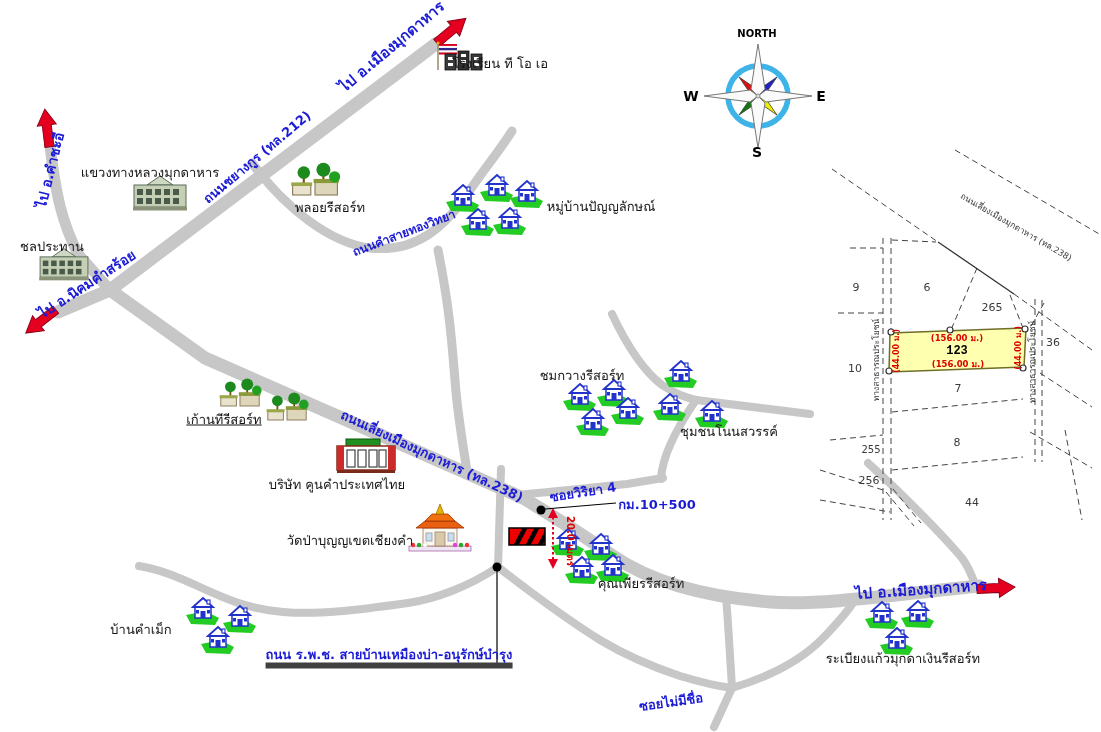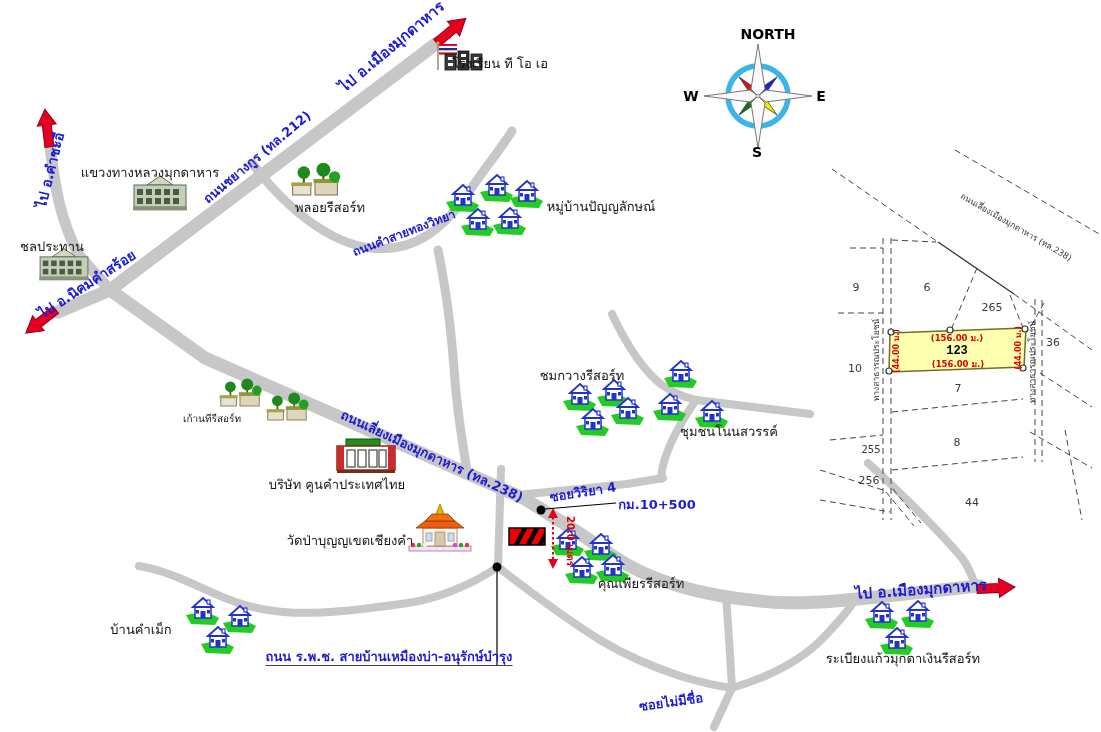--- a/index.html
+++ b/index.html
@@ -8,21 +8,21 @@
   #bg{position:absolute;left:0;top:0;}
   .lbl{position:absolute;white-space:nowrap;line-height:1;
        transform:translate(-50%,-50%) rotate(var(--r,0deg));
        font-family:"DejaVu Sans","Liberation Sans",sans-serif;}
   .road{color:#1b1bd6;font-weight:bold;}
   .place{color:#141414;}
   .cadnum{color:#3a3a3a;}
   .cadsm{color:#333;}
   .red{color:#dd0000;font-weight:bold;}
   .blk{color:#000;font-weight:bold;}
-  .underl{border-bottom:1px solid #404040;padding-bottom:2px;}
+  .underl{border-bottom:6px solid #404040;padding-bottom:2px;}
 </style>
 </head>
 <body>
 
 <div id="map">
 
 <svg id="bg" width="1101" height="732" viewBox="0 0 1101 732">
   <defs>
     <g id="arrowshape">
       <path d="M-20,-4.5 L2,-4.5 L2,-9.5 L18,0 L2,9.5 L2,4.5 L-20,4.5 Z" fill="#e50020" stroke="#90001a" stroke-width="1"></path>
@@ -249,21 +249,21 @@
     <g fill="#fff" stroke="#333" stroke-width="1.2">
       <circle cx="891" cy="332" r="3"></circle>
           <circle cx="950" cy="330" r="3"></circle>
           <circle cx="1025" cy="329" r="3"></circle>
       <circle cx="1023" cy="368" r="3"></circle>
           <circle cx="889" cy="371" r="3"></circle>
     </g>
   </g>
 </svg>
 
-<div class="lbl blk" style="left:757px;top:34px;font-size:14px;margin-left:11px;">NORTH</div>
+<div class="lbl blk" style="left:757px;top:34px;font-size:10px;">NORTH</div>
 <div class="lbl blk" style="left:691px;top:96px;font-size:14px;">W</div>
 <div class="lbl blk" style="left:821px;top:96px;font-size:14px;">E</div>
 <div class="lbl blk" style="left:757px;top:152px;font-size:14px;">S</div>
 
 <div class="lbl road" style="left:392px;top:47px;--r:-40deg;font-size:15px;">ไป อ.เมืองมุกดาหาร</div>
 <div class="lbl road" style="left:257px;top:157px;--r:-40deg;font-size:13px;">ถนนชยางกูร (ทล.212)</div>
 <div class="lbl road" style="left:50px;top:170px;--r:-76deg;font-size:14px;">ไป อ.คำชะอี</div>
 <div class="lbl road" style="left:87px;top:284px;--r:-33deg;font-size:14px;">ไป อ.นิคมคำสร้อย</div>
 <div class="lbl road" style="left:404px;top:233px;--r:-21deg;font-size:12px;">ถนนคำสายทองวิทยา</div>
 <div class="lbl road" style="left:432px;top:456px;--r:25deg;font-size:13px;">ถนนเลี่ยงเมืองมุกดาหาร (ทล.238)</div>
@@ -271,21 +271,21 @@
 <div class="lbl road" style="left:657px;top:504px;font-size:13px;">กม.10+500</div>
 <div class="lbl road underl" style="left:389px;top:658px;font-size:13px;">ถนน ร.พ.ช. สายบ้านเหมืองบ่า-อนุรักษ์บำรุง</div>
 <div class="lbl road" style="left:671px;top:702px;--r:-8deg;font-size:13px;">ซอยไม่มีชื่อ</div>
 <div class="lbl road" style="left:921px;top:590px;--r:-4deg;font-size:15px;">ไป อ.เมืองมุกดาหาร</div>
 
 <div class="lbl place" style="left:500px;top:63px;font-size:13px;">โรงเรียน ที โอ เอ</div>
 <div class="lbl place" style="left:150px;top:172px;font-size:13px;">แขวงทางหลวงมุกดาหาร</div>
 <div class="lbl place" style="left:52px;top:246px;font-size:13px;">ชลประทาน</div>
 <div class="lbl place" style="left:330px;top:207px;font-size:13px;">พลอยรีสอร์ท</div>
 <div class="lbl place" style="left:601px;top:206px;font-size:13px;">หมู่บ้านปัญญลักษณ์</div>
-<div class="lbl place" style="left:212px;top:419px;font-size:10px;">เก้านทีรีสอร์ท</div>
+<div class="lbl place" style="left:224px;top:419px;font-size:13px;text-decoration:underline;">เก้านทีรีสอร์ท</div>
 <div class="lbl place" style="left:337px;top:484px;font-size:13px;">บริษัท คูนคำประเทศไทย</div>
 <div class="lbl place" style="left:582px;top:375px;font-size:13px;">ชมกวางรีสอร์ท</div>
 <div class="lbl place" style="left:729px;top:431px;font-size:13px;">ชุมชนโนนสวรรค์</div>
 <div class="lbl place" style="left:350px;top:540px;font-size:13px;text-align:right;">วัดป่าบุญญเขตเชียงคำ</div>
 <div class="lbl place" style="left:641px;top:583px;font-size:13px;">คุณเพียรรีสอร์ท</div>
 <div class="lbl place" style="left:141px;top:629px;font-size:13px;">บ้านคำเม็ก</div>
 <div class="lbl place" style="left:903px;top:658px;font-size:13px;">ระเบียงแก้วมุกดาเงินรีสอร์ท</div>
 
 <div class="lbl red" style="left:570px;top:541px;--r:90deg;font-size:10px;">20.0 เมตร</div>
 

